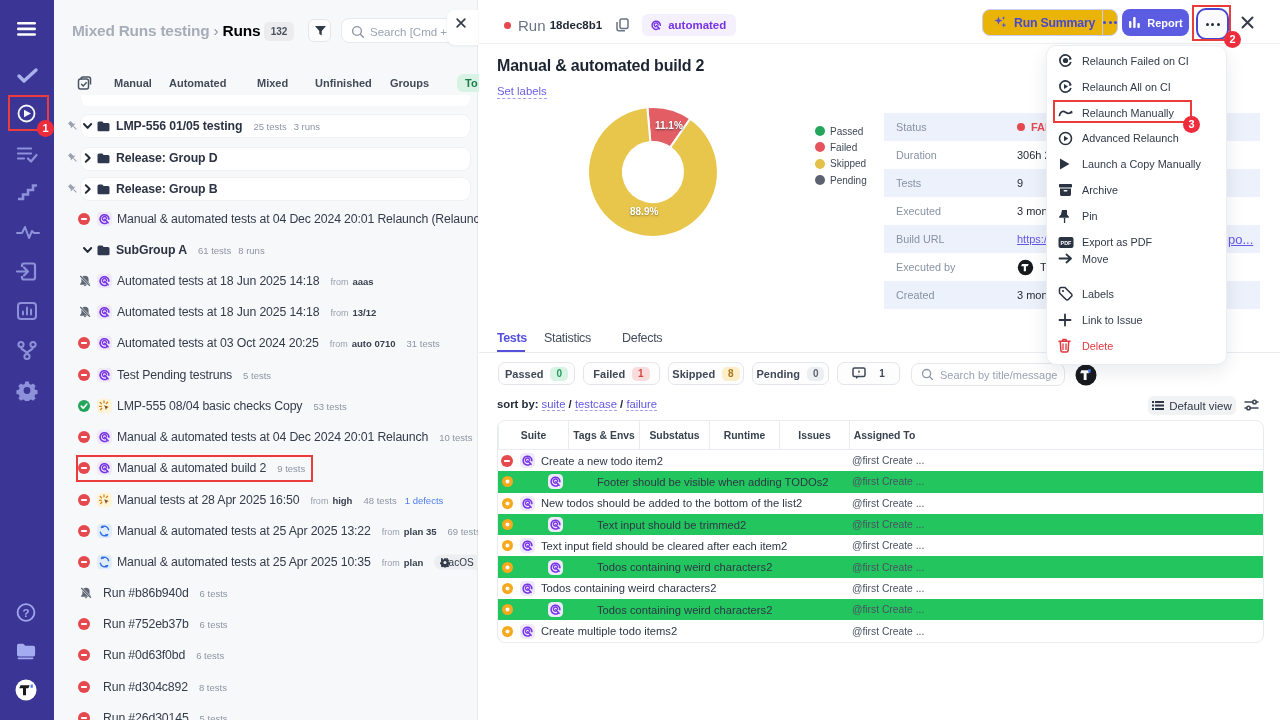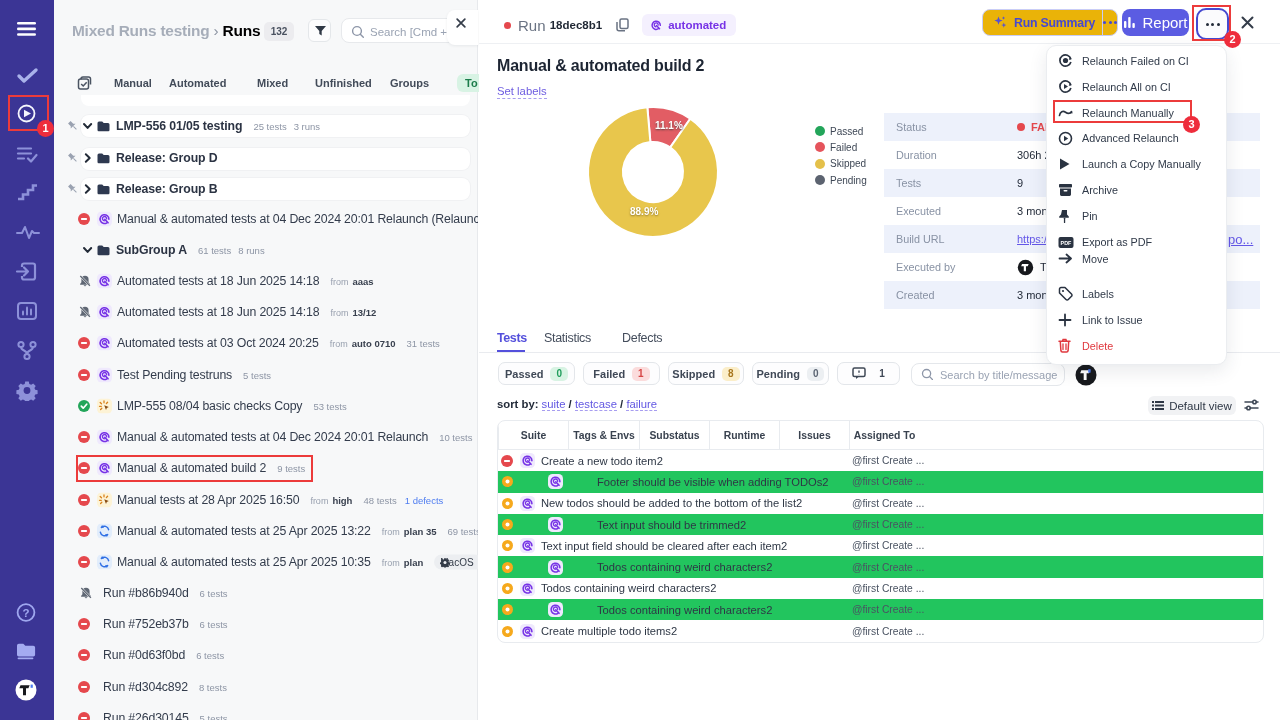--- a/index.html
+++ b/index.html
@@ -526,21 +526,21 @@
         </span>
     </div>
     <div class="abs" style="left:643px; top:9px; width:67px; height:27px; border-radius:8px; background:#5b5ce2; display:flex; align-items:center; justify-content:center;">
       <svg width="13" height="13" viewBox="0 0 13 13">
           <g fill="#fff">
             <rect x="1" y="5" width="2.4" height="7" rx="1"></rect>
             <rect x="5.2" y="1" width="2.4" height="11" rx="1"></rect>
             <rect x="9.4" y="7" width="2.4" height="5" rx="1"></rect>
           </g>
         </svg>
-      <span style="margin-left:6px; font-size:15px; font-weight:normal; color:#fff;">Report</span>
+      <span style="margin-left:6px; font-size:11px; font-weight:bold; color:#fff;">Report</span>
     </div>
     <div class="abs" style="left:717px; top:8px; width:33px; height:32px; border:2px solid #4649d0; border-radius:10px; background:#fbfbfd; display:flex; justify-content:center; align-items:center; gap:2.5px;">
         <i class="dot" style="background:#232b39"></i>
         <i class="dot" style="background:#232b39"></i>
         <i class="dot" style="background:#232b39"></i>
       </div>
     <svg class="abs" style="left:761px; top:15px;" width="15" height="15" viewBox="0 0 15 15">
         <path d="M2.5 2.5 L12.5 12.5 M12.5 2.5 L2.5 12.5" stroke="#343c49" stroke-width="2" stroke-linecap="round"></path>
       </svg>
 

